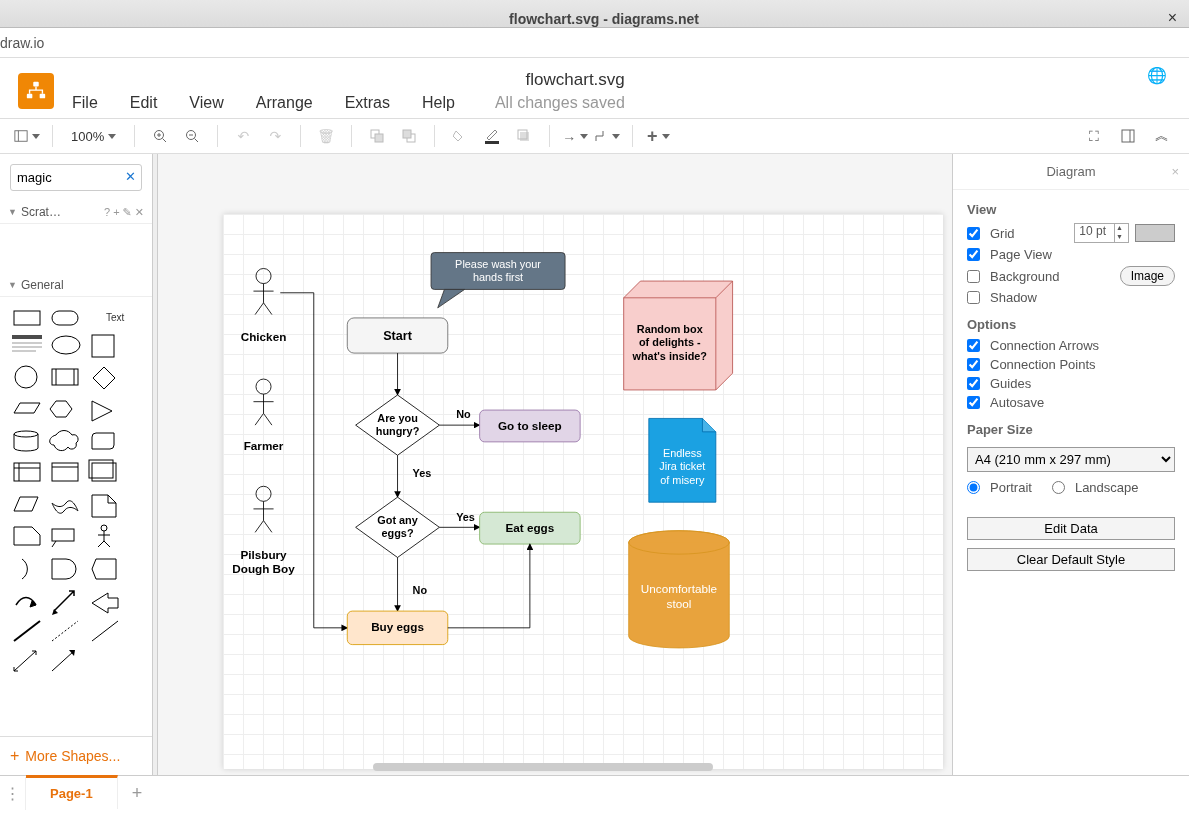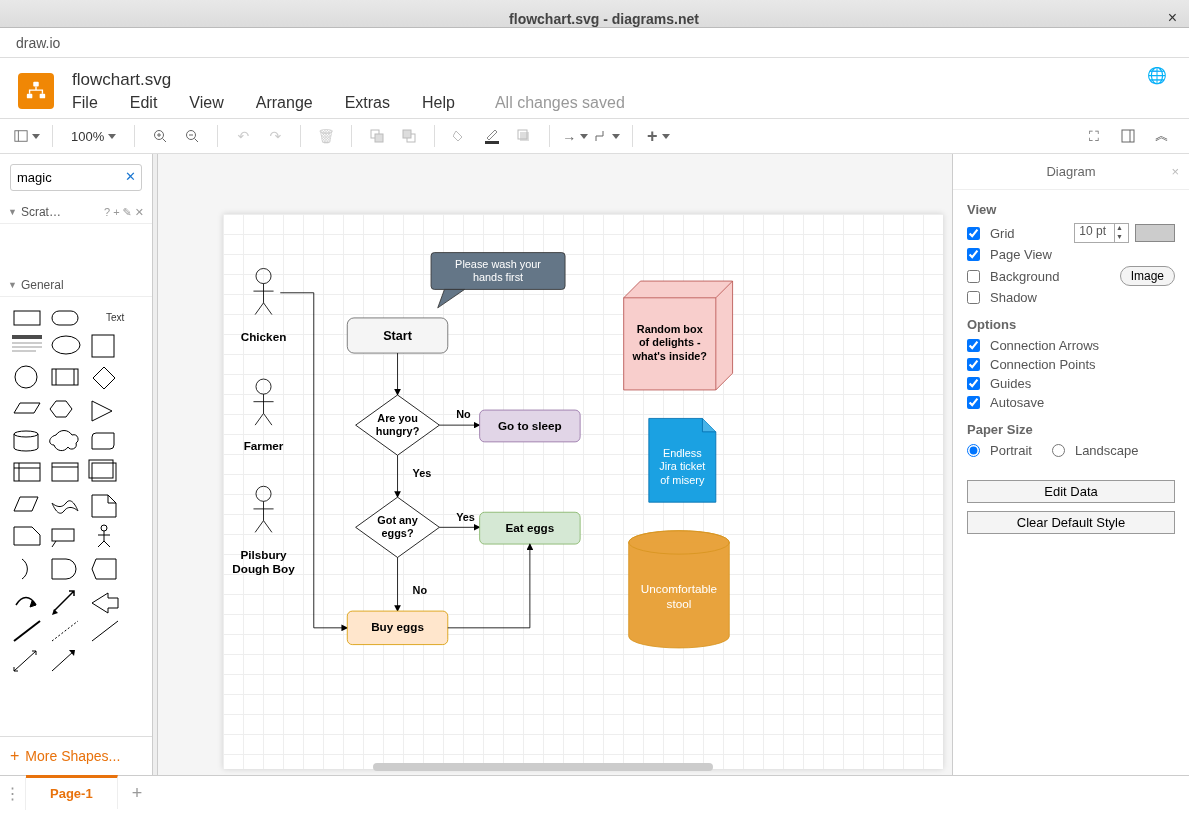--- a/index.html
+++ b/index.html
@@ -4,24 +4,24 @@
 <style>
 * { box-sizing: border-box; margin: 0; padding: 0; }
 body { font-family: -apple-system, Helvetica, Arial, sans-serif; font-size: 13px; color: #333; background: #fff; width: 1189px; height: 823px; overflow: hidden; }
 
 
 .titlebar { height: 28px; background: linear-gradient(#e8e8e8, #dcdcdc); border-bottom: 1px solid #bbb; display: flex; align-items: flex-end; justify-content: center; position: relative; padding-left: 19px; }
 .titlebar-title { font-weight: bold; font-size: 14px; color: #444; }
 .titlebar-close { position: absolute; right: 12px; font-size: 16px; cursor: pointer; }
 
 
-.menubar { height: 30px; padding: 0 16px; display: flex; align-items: center; font-size: 14px; color: #555; border-bottom: 1px solid #ddd; }
-
-
-.header { display: flex; align-items: center; padding: 6px 18px 0 18px; position: relative; height: 60px; }
+.menubar { height: 30px; padding: 0 0; display: flex; align-items: center; font-size: 14px; color: #555; border-bottom: 1px solid #ddd; }
+
+
+.header { display: flex; align-items: center; padding: 6px 18px 0 18px; position: relative; height: 60px; text-align: right; }
 .logo { width: 36px; height: 36px; background: #f08705; border-radius: 4px; display: flex; align-items: center; justify-content: center; margin-right: 18px; }
 .logo svg { width: 22px; height: 22px; }
 .filename-area { display: flex; flex-direction: column; }
 .filename { font-size: 17px; font-weight: 500; color: #333; margin-bottom: 4px; }
 .menu-row { display: flex; align-items: center; gap: 32px; font-size: 16px; color: #333; }
 .menu-row span { cursor: pointer; }
 .save-status { color: #999; margin-left: 8px; }
 .globe-icon { position: absolute; right: 22px; top: 8px; color: #aaa; font-size: 16px; }
 
 
@@ -504,20 +504,21 @@
     <div class="panel-row">
         <input type="checkbox" checked="" style="">
         <label>Guides</label>
       </div>
     <div class="panel-row">
         <input type="checkbox" checked="" style="">
         <label>Autosave</label>
       </div>
 
     <div class="panel-section-title">Paper Size</div>
+    <select class="panel-select"><option>A4 (210 mm x 297 mm)</option></select>
     <div class="panel-row">
       <input type="radio" checked="" style="">
         <label>Portrait</label>
       <input type="radio" style="margin-left: 14px;">
         <label>Landscape</label>
     </div>
     <div style="height:14px"></div>
     <button class="panel-full-btn">Edit Data</button>
     <button class="panel-full-btn">Clear Default Style</button>
   </div>

